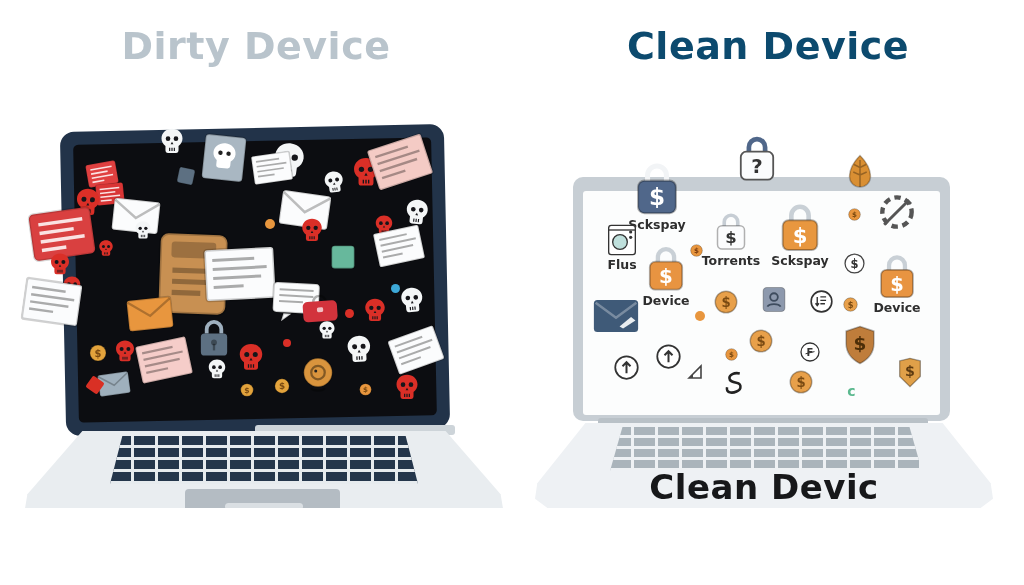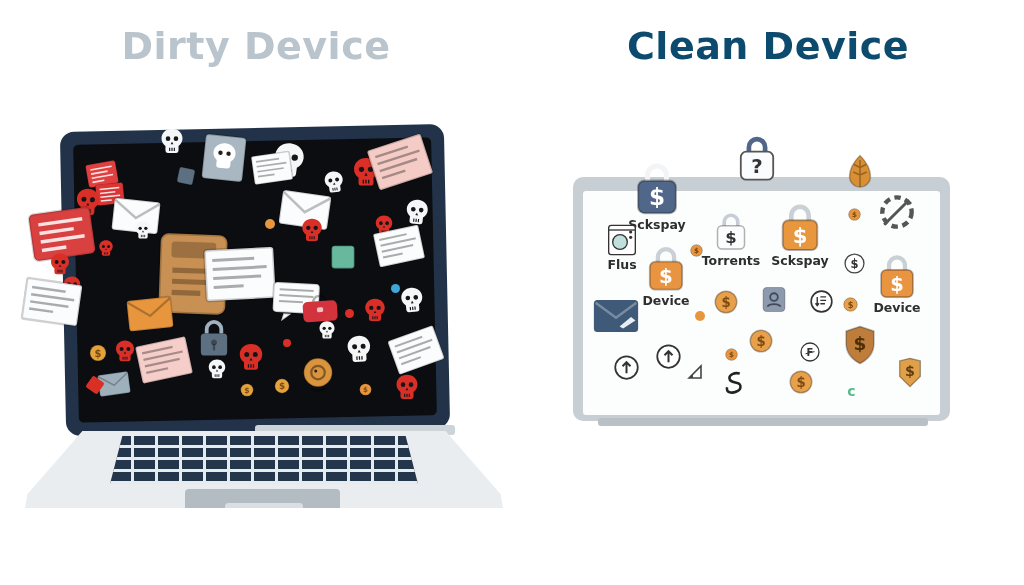--- a/index.html
+++ b/index.html
@@ -67,20 +67,24 @@
     <div class="kbd-left"></div>
     <div class="pad-left"></div>
     <div class="notch-left"></div>
   </div>
 
   <div class="lid-right">
     <div class="screen-right"></div>
   </div>
   <div class="hinge-right"></div>
   <div class="shadow-right"></div>
+  <div class="base-right">
+    <div class="kbd-right"></div>
+    <div class="base-label">Clean Devic</div>
+  </div>
 
   <div id="icon-layer">
       <div class="icon" style="left: 158px; top: 127px; width: 28px; height: 28px; color: rgb(244, 246, 247); transform: rotate(0deg);">
         <svg width="100%" height="100%">
           <use href="#sym-skull" xlink:href="#sym-skull"></use>
         </svg>
       </div>
       <div class="icon" style="left: 200px; top: 134px; width: 48px; height: 48px; color: rgb(169, 183, 194); transform: rotate(6deg);">
         <svg width="100%" height="100%">
           <use href="#sym-card-skull" xlink:href="#sym-card-skull"></use>

